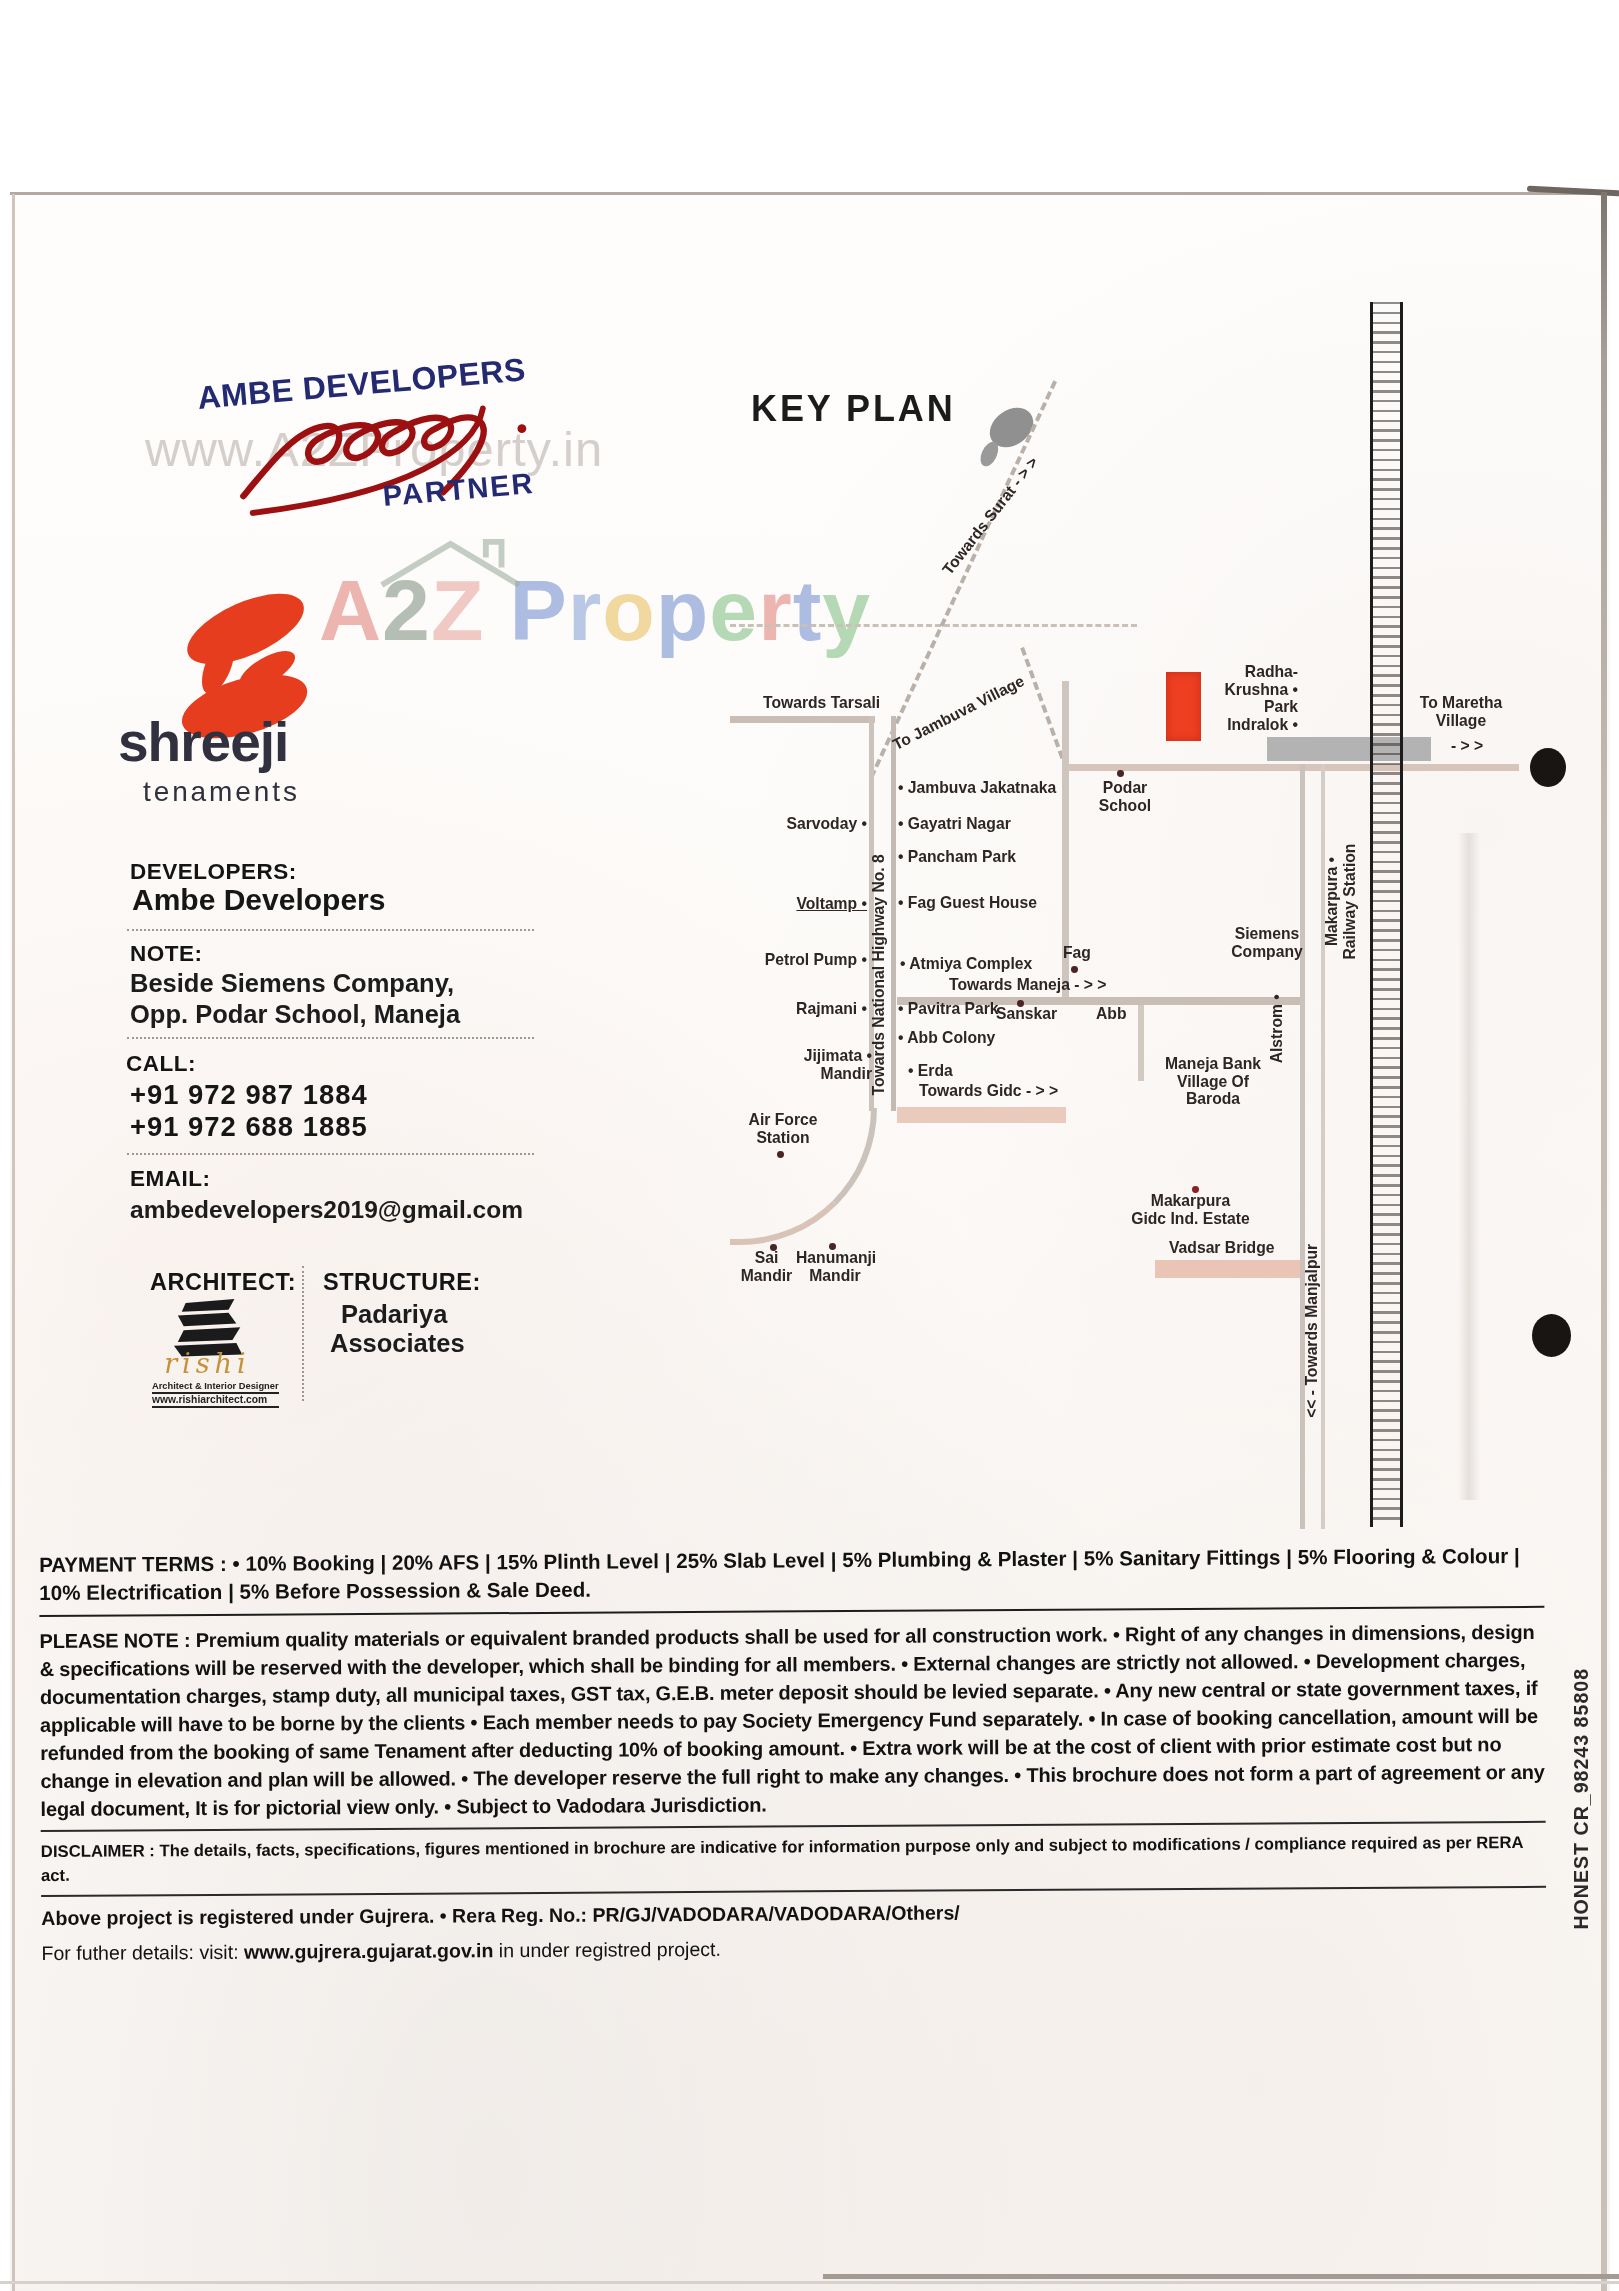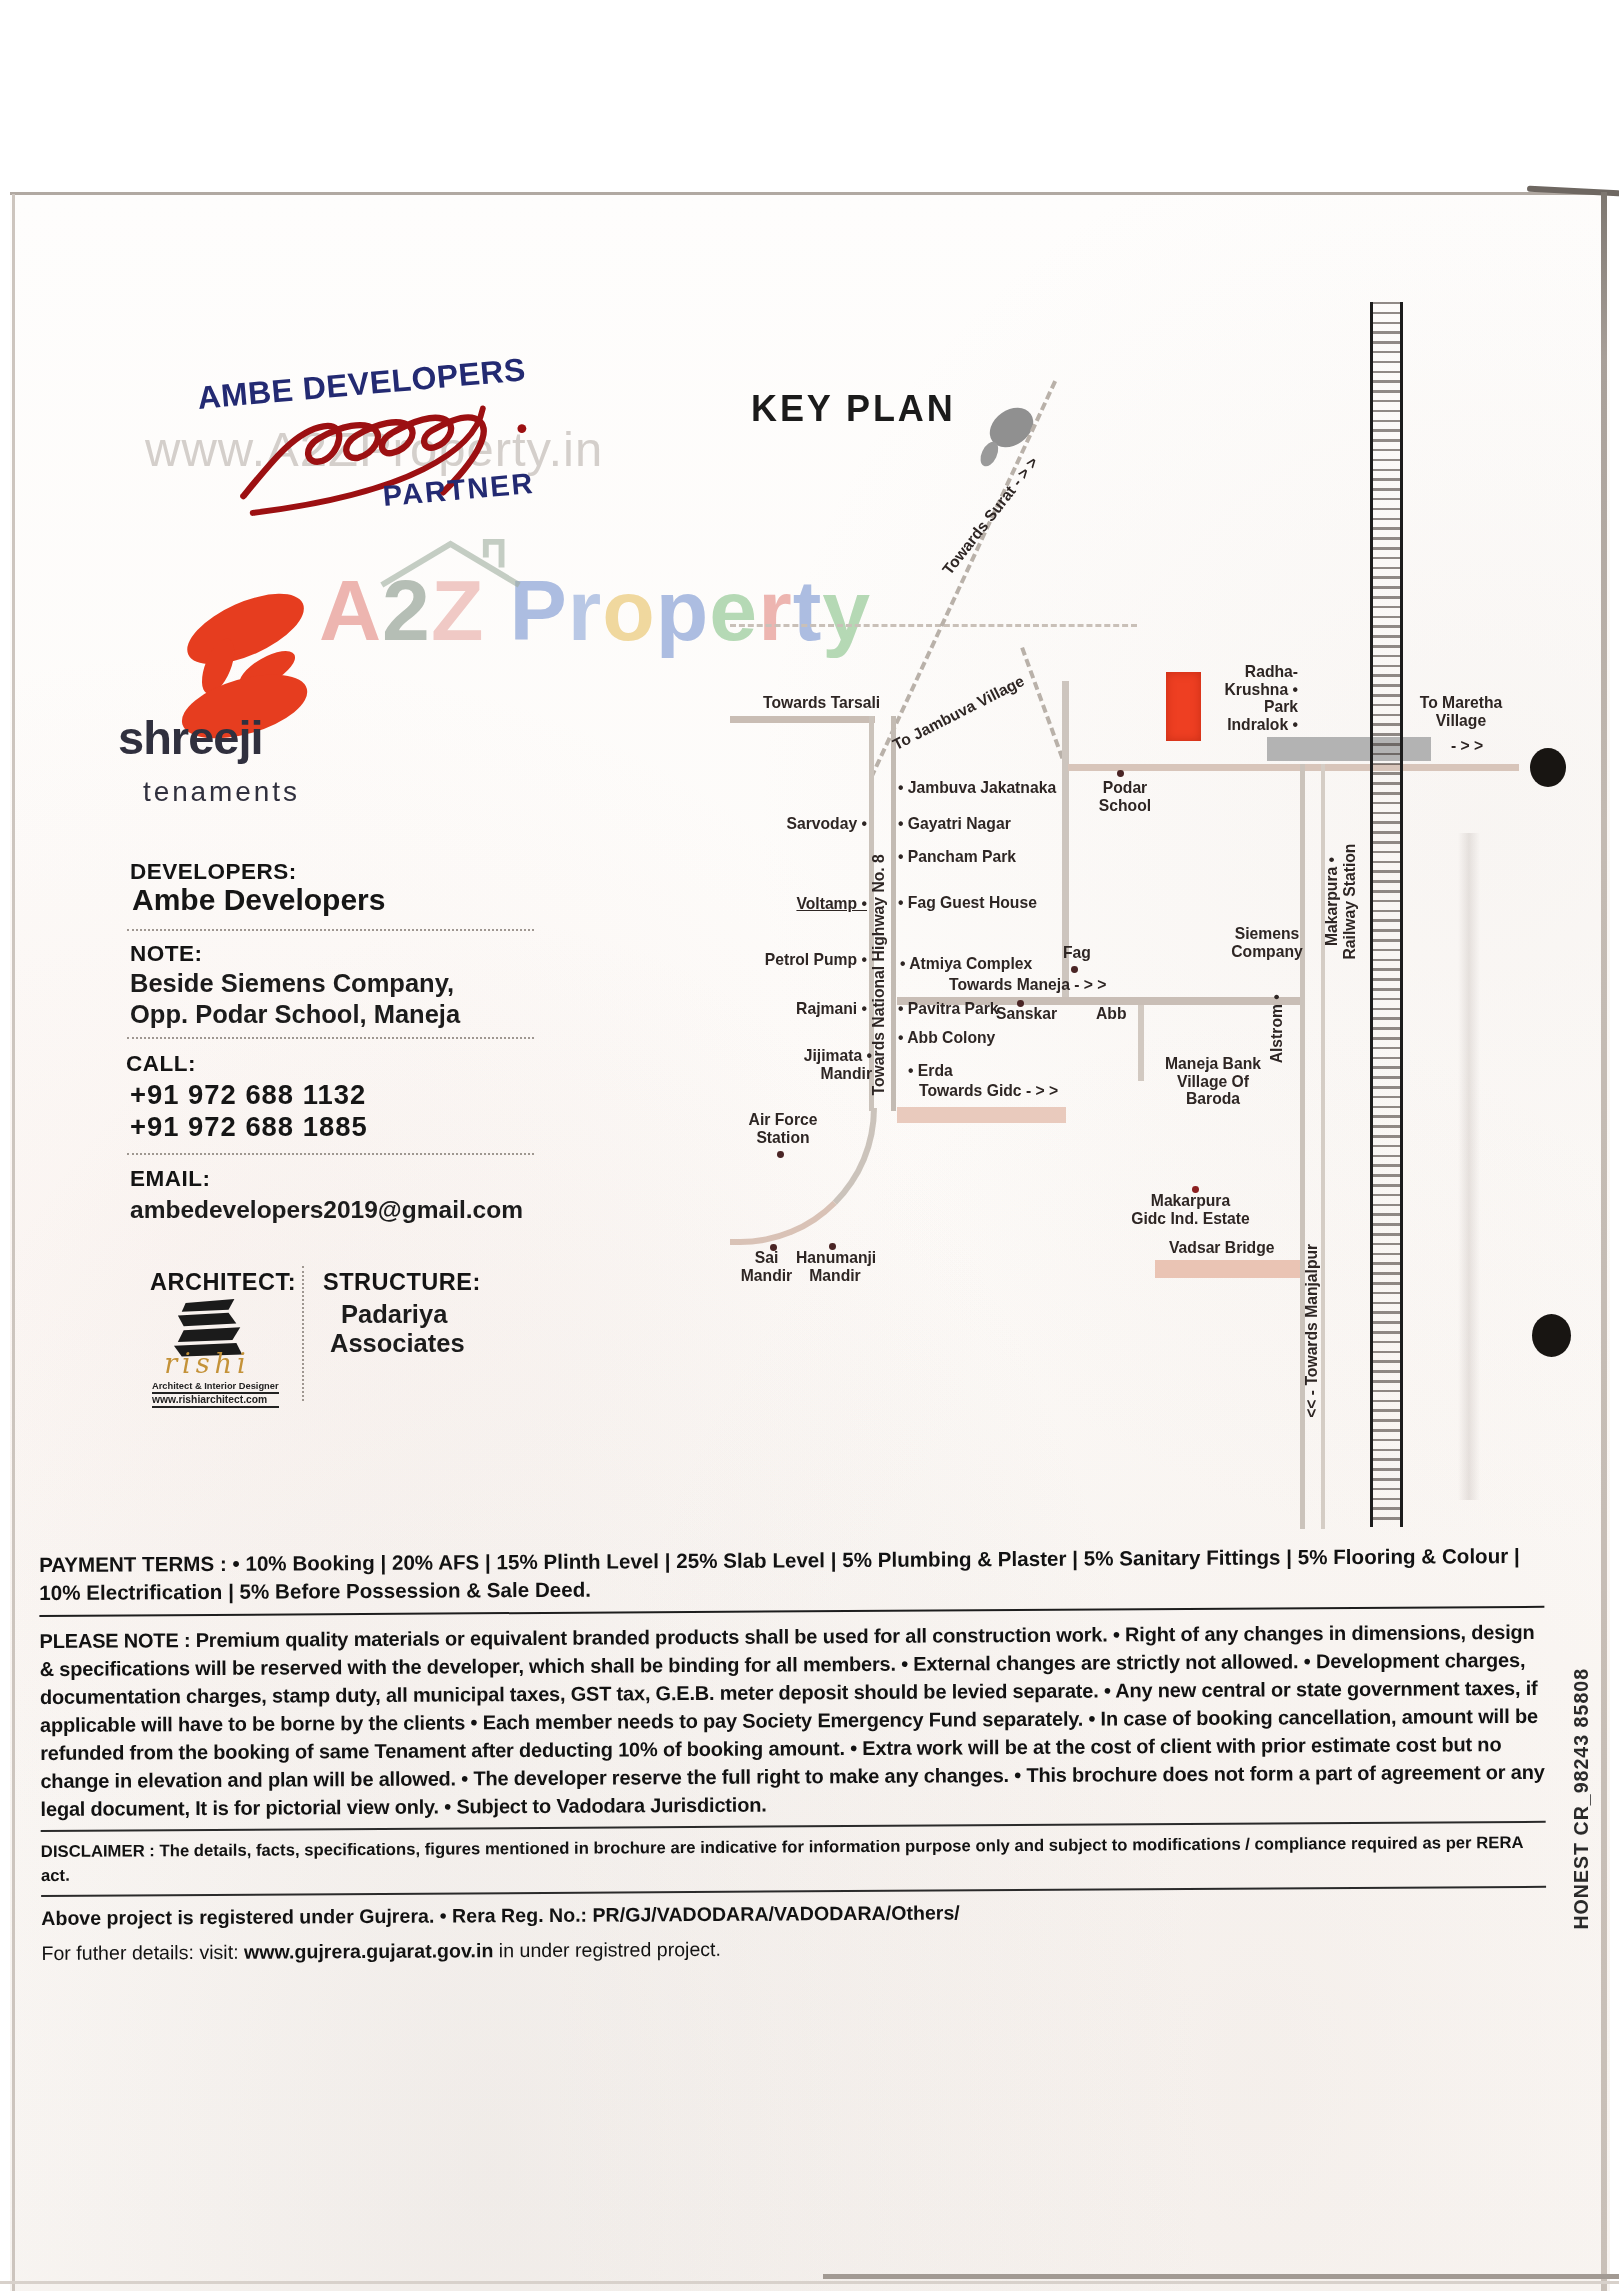--- a/index.html
+++ b/index.html
@@ -31,21 +31,21 @@
   .wm-brand span{display:inline-block;}
   .wmc0{color:#eba9a4}.wmc1{color:#a9b4a9}.wmc2{color:#eec1bc}.wmc3{color:#ffffff00}
   .wmc4{color:#9fb3dd}.wmc5{color:#aebfe2}.wmc6{color:#eed28f}.wmc7{color:#9fb3dd}
   .wmc8{color:#a9d3a9}.wmc9{color:#eba9a4}.wmc10{color:#9fb3dd}.wmc11{color:#a9d3a9}
   
   .stamp{left:196px;top:380px;width:392px;transform:rotate(-5deg);transform-origin:0 0;}
   .stamp-co{font-size:32px;font-weight:bold;color:#232a72;letter-spacing:0.5px;white-space:nowrap;}
   .stamp-role{position:absolute;left:176px;top:116px;font-size:29px;font-weight:bold;color:#232a72;letter-spacing:2px;}
   .sig{position:absolute;left:27.4px;top:25.5px;}
   
-  .logo-name{left:118px;top:710px;font-size:47px;font-weight:bold;color:#30303e;letter-spacing:-1px;}
+  .logo-name{left:118px;top:710px;font-size:55px;font-weight:bold;color:#30303e;letter-spacing:-1px;}
   .logo-sub{left:143px;top:776px;font-size:28px;color:#30303e;letter-spacing:2.9px;}
   
   .clabel{font-size:22.5px;font-weight:bold;color:#141414;letter-spacing:0.5px;}
   .cbig{font-size:30px;font-weight:bold;color:#161616;}
   .cmed{font-size:25.5px;font-weight:bold;color:#1c1c1c;}
   .cphone{font-size:27.4px;font-weight:bold;color:#161616;letter-spacing:1px;}
   .dotline{border-top:2.9px dotted #8f8780;height:0;opacity:.85;}
   .vdotline{border-left:2.9px dotted #8f8780;width:0;opacity:.85;}
   
   .arch-cap1{font-size:9.3px;font-weight:bold;color:#222;border-bottom:2px solid #222;padding-bottom:1px;white-space:nowrap;}
@@ -120,21 +120,21 @@
   <div class="abs logo-sub">tenaments</div>
 
   <div class="abs clabel" style="left:130px;top:859px;">DEVELOPERS:</div>
   <div class="abs cbig" style="left:132px;top:883px;">Ambe Developers</div>
   <div class="abs dotline" style="left:127px;top:929px;width:407px;"></div>
   <div class="abs clabel" style="left:130px;top:941px;">NOTE:</div>
   <div class="abs cmed" style="left:130px;top:969px;">Beside Siemens Company,</div>
   <div class="abs cmed" style="left:130px;top:1000px;">Opp. Podar School, Maneja</div>
   <div class="abs dotline" style="left:127px;top:1037px;width:407px;"></div>
   <div class="abs clabel" style="left:126px;top:1051px;">CALL:</div>
-  <div class="abs cphone" style="left:130px;top:1079px;">+91 972 688 1132</div>
+  <div class="abs cphone" style="left:130px;top:1079px;">+91 972 987 1884</div>
   <div class="abs cphone" style="left:130px;top:1111px;">+91 972 688 1885</div>
   <div class="abs dotline" style="left:127px;top:1153px;width:407px;"></div>
   <div class="abs clabel" style="left:130px;top:1166px;">EMAIL:</div>
   <div class="abs cmed" style="left:130px;top:1196px;font-size:24.5px;">ambedevelopers2019@gmail.com</div>
 
   <div class="abs clabel" style="left:150px;top:1269px;font-size:23.5px;">ARCHITECT:</div>
   <div class="abs" style="left:152px;top:1299px;width:127px;">
     <svg width="118" height="78" viewBox="0 0 120 80">
       <path d="M34,4 L84,0 L78,11 L30,13 Z" fill="#1b1b1b"></path>
       <path d="M26,17 L78,14 L86,25 L32,28 Z" fill="#1b1b1b"></path>

